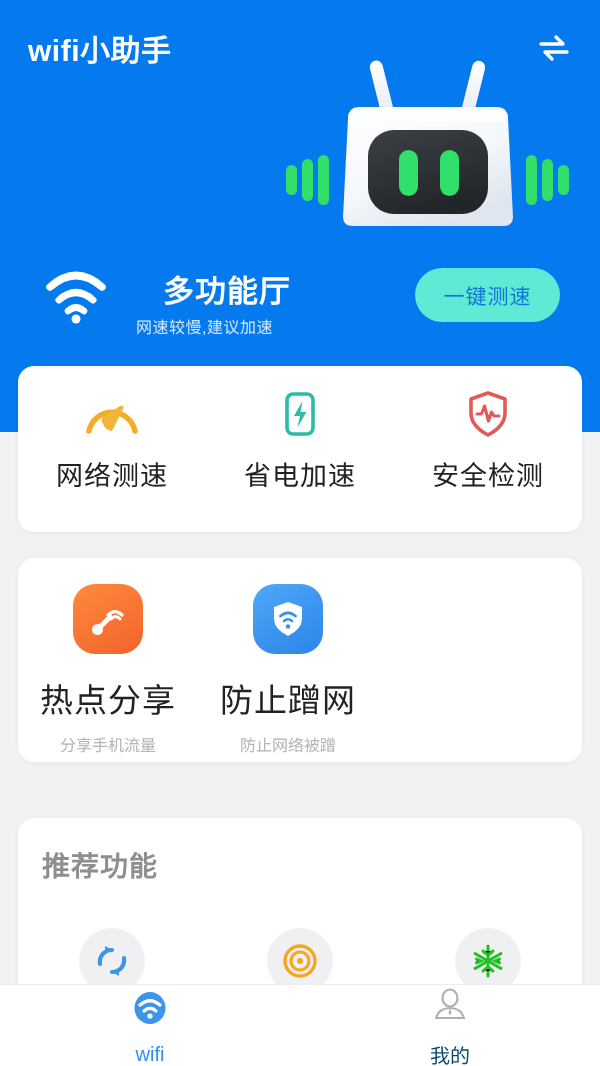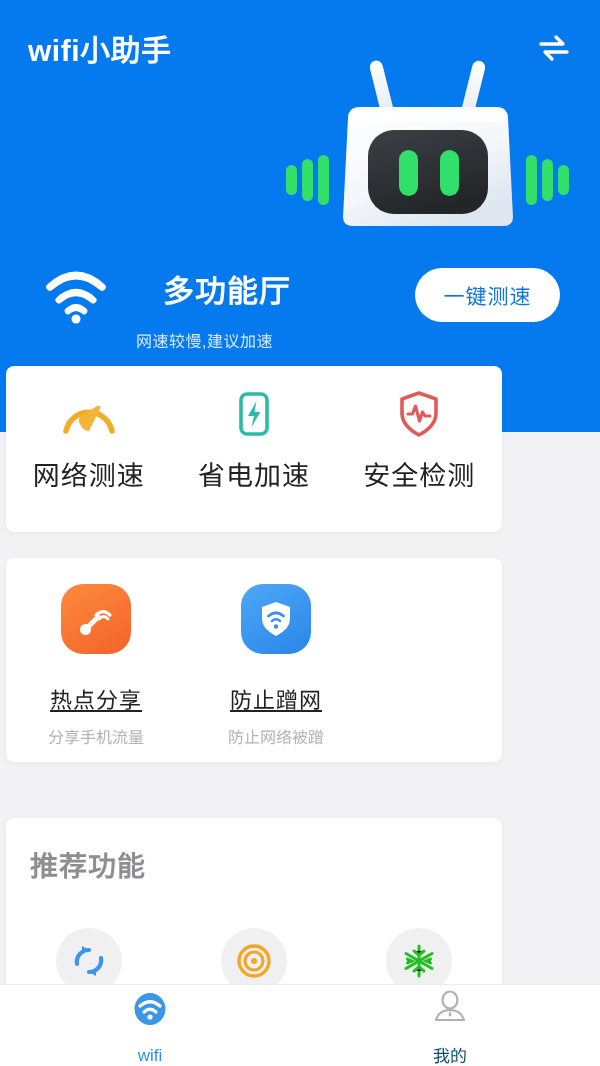--- a/index.html
+++ b/index.html
@@ -96,48 +96,47 @@
     letter-spacing: 1px;
     margin-left: 27px;
   }
   .mf-sub {
     position: absolute;
     left: 136px;
     top: 52px;
     font-size: 16px;
     color: #d4e8fc;
     letter-spacing: 0.5px;
-    margin-top: 14px;
   }
   .mf-btn {
     position: absolute;
     left: 415px;
     top: 268px;
     width: 145px;
     height: 54px;
     border-radius: 27px;
-    background: #ffffff;
+    background: #5eead4;
     border: none;
     color: #1476d8;
     font-size: 21px;
     font-family: Liberation Mono, monospace;
     letter-spacing: 1px;
     cursor: pointer;
     display: flex;
     align-items: center;
     justify-content: center;
   }
 
   
   .card {
     position: absolute;
-    left: 6px;
-    width: 496px;
+    left: 18px;
+    width: 564px;
     background: #ffffff;
-    border-radius: 8px;
+    border-radius: 16px;
     box-shadow: 0 1px 5px rgba(0,0,0,0.05);
   }
 
   #card-quick  { top: 366px; height: 166px; }
   #card-tools  { top: 558px; height: 204px; }
   #card-recommend { top: 790px; height: 200px; border-bottom-left-radius: 0; border-bottom-right-radius: 0; margin-top: 28px; }
 
   .grid3 {
     display: flex;
     width: 100%;
@@ -188,26 +187,25 @@
     align-items: center;
     justify-content: center;
   }
   .tool-icon.orange {
     background: linear-gradient(150deg, #fd8b3c 0%, #f4622c 100%);
   }
   .tool-icon.blue {
     background: linear-gradient(150deg, #4fa8f7 0%, #2a85e8 100%);
   }
   .tool-label {
-    margin-top: 28px;
-    font-size: 22px;
+    margin-top: 20px;
+    font-size: 33px;
     color: #222222;
     letter-spacing: 1px;
     white-space: nowrap;
-    text-decoration: underline;
   }
   .tool-sub {
     margin-top: 10px;
     font-size: 16px;
     color: #b3b3b8;
     white-space: nowrap;
     text-align: center;
   }
 
   
@@ -259,21 +257,21 @@
     display: flex;
     flex-direction: column;
     align-items: center;
     justify-content: center;
     cursor: pointer;
     padding-top: 4px;
   }
   .tab-icon { height: 40px; display: flex; align-items: center; }
   .tab-label {
     margin-top: 17px;
-    font-size: 17px;
+    font-size: 20px;
   }
   .tab-label.active { color: #2c90ee; }
   .tab-label.inactive { color: #0c4a6e; }
 </style>
 </head>
 <body>
 
 <div class="phone">
 
   <div class="header">

